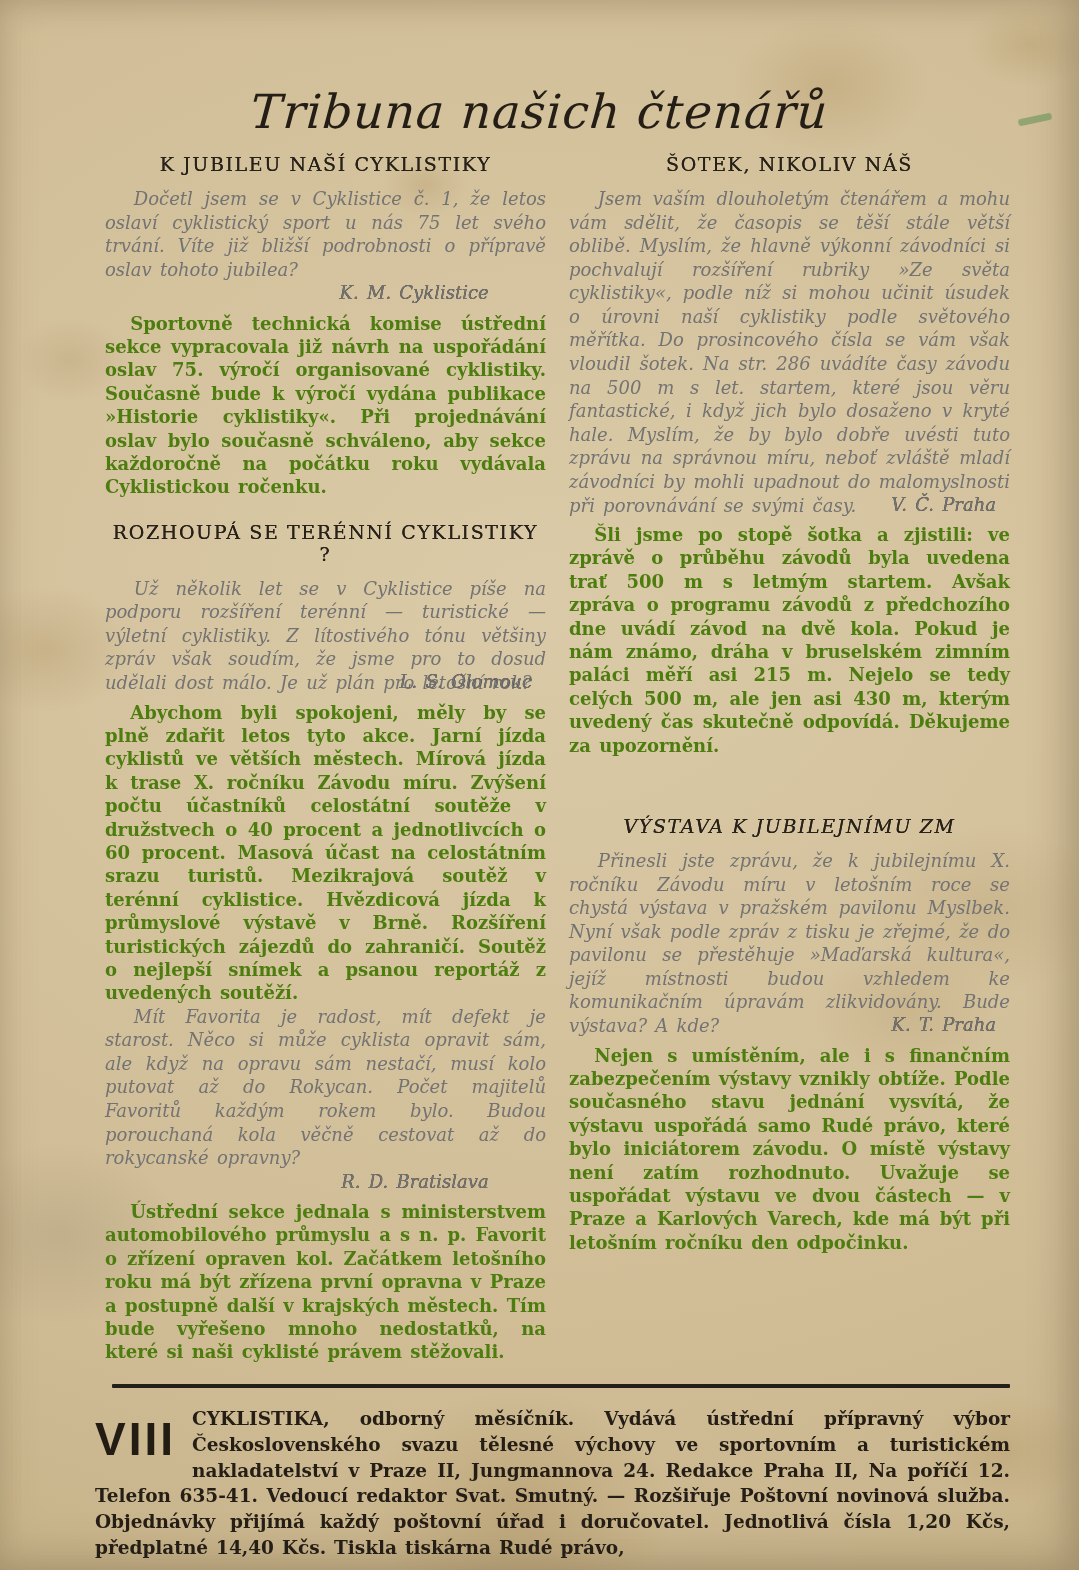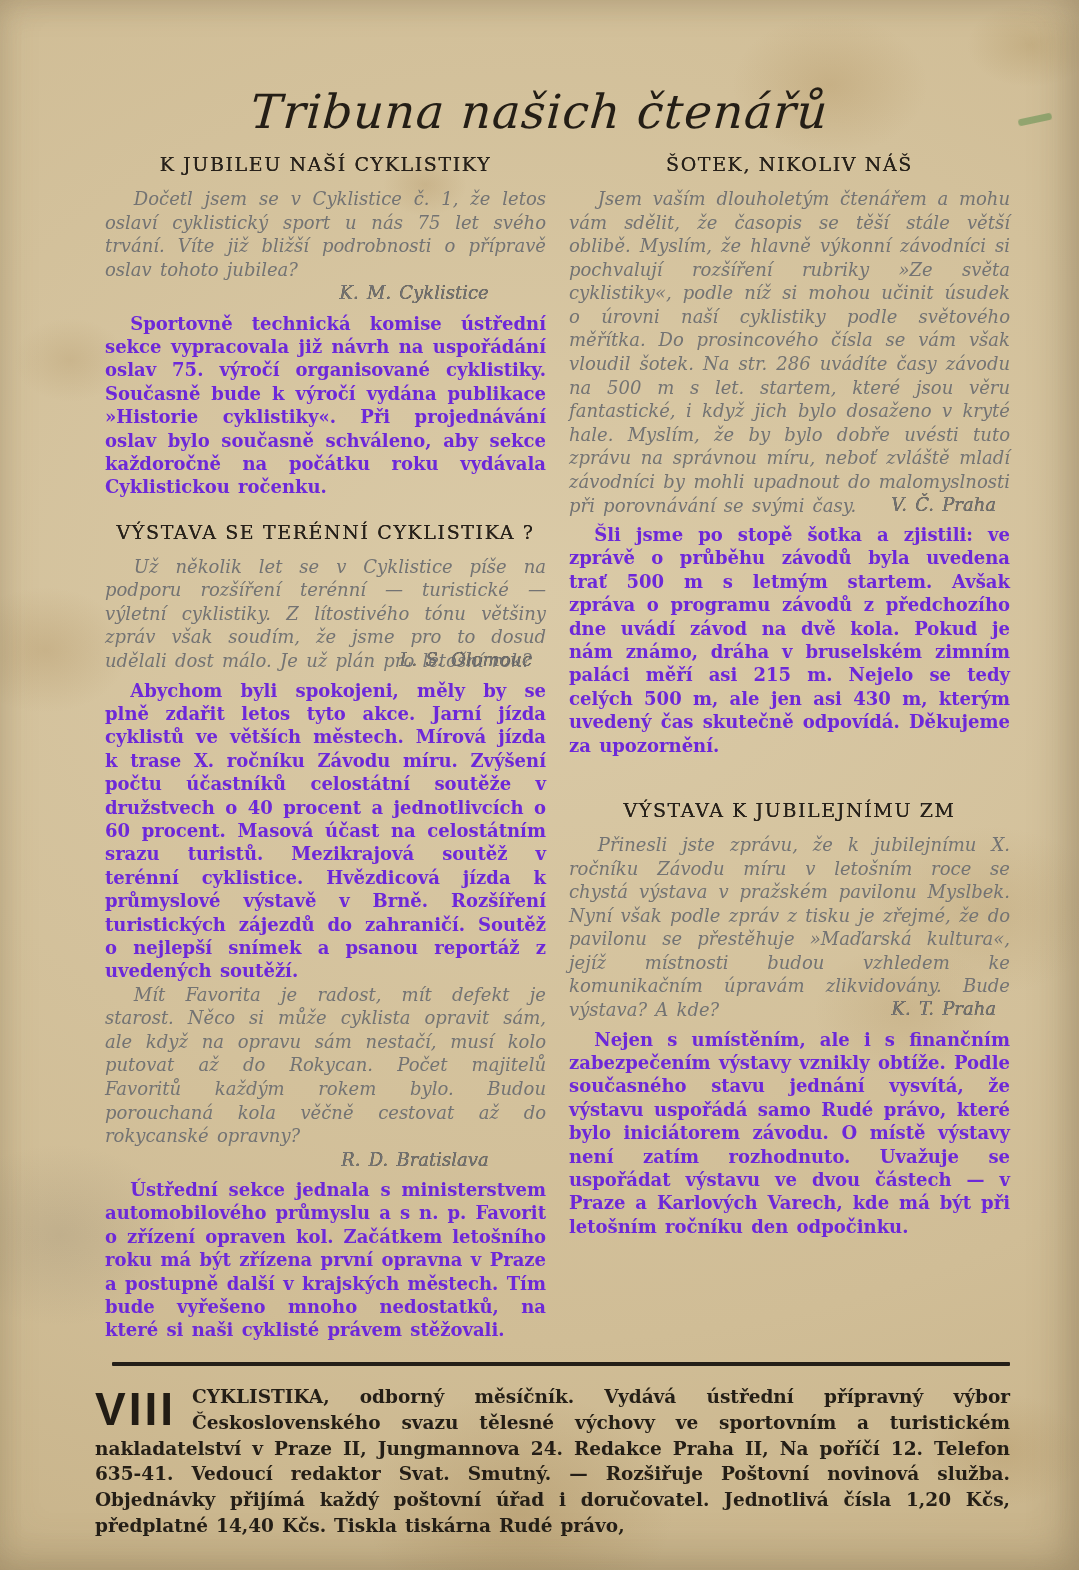--- a/index.html
+++ b/index.html
@@ -29,45 +29,45 @@
     font-size:47px;letter-spacing:1px;color:#241e16;transform:skewX(-4deg);
   }
   .columns{display:flex;padding:0 69px 0 105px;gap:23px;margin-top:14px;}
   .col{flex:1 1 0;min-width:0;}
   .heading{
     font-family:"DejaVu Serif",serif;font-weight:400;font-size:19px;
     letter-spacing:1.6px;text-align:center;color:#27211a;
     margin:22px 0 12px 0;text-shadow:0 0 .5px #27211a;
   }
   .entry:first-child .heading{margin-top:0;}
-  .heading.big-gap{margin-top:42px;}
+  .heading.big-gap{margin-top:58px;font-style:italic;}
   .letter{
     position:relative;margin:0 0 6px 0;
     font-style:italic;font-size:18px;line-height:1.31;text-align:justify;
     text-indent:1.6em;word-spacing:2.5px;color:#737373;
   }
   .letter.sig-own{padding-bottom:1.35em;}
   .sig{
     position:absolute;right:14px;bottom:.05em;
     font-style:italic;font-size:18px;white-space:nowrap;
     text-shadow:0 0 .4px #2b251d;
   }
   .letter.sig-own .sig{right:13%;}
   .reply{
     margin:2px 0 0 0;font-weight:700;font-size:18px;line-height:1.3;
-    text-align:justify;text-indent:1.4em;word-spacing:2px;color:#6d28d9;
+    text-align:justify;text-indent:1.4em;word-spacing:2px;color:#4d7c0f;
   }
   .footer-rule{margin:20px 69px 0 112px;height:4px;background:#241f18;border-radius:1px;}
   .imprint{
     margin:18px 69px 0 95px;font-weight:700;font-size:18.5px;line-height:1.4;
     text-align:justify;word-spacing:1.5px;color:#241e16;
   }
   .pagenum{
     float:left;font-family:"Liberation Sans",sans-serif;font-weight:700;
-    font-size:46px;line-height:.92;letter-spacing:3px;margin:4px 16px 0 0;color:#221c14;
+    font-size:46px;line-height:.92;letter-spacing:3px;margin:12px 16px 0 0;color:#221c14;
   }
 </style>
 </head>
 <body>
 
 <div class="page">
   <div class="pen-slash"></div>
   <div class="green-mark"></div>
 
   <h1 class="title">Tribuna našich čtenářů</h1>
@@ -78,21 +78,21 @@
       <section class="entry">
         <h2 class="heading">K JUBILEU NAŠÍ CYKLISTIKY</h2>
         <p class="letter sig-own">
           <span>Dočetl jsem se v Cyklistice č. 1, že letos oslaví cyklistický sport u nás 75 let svého trvání. Víte již bližší podrobnosti o přípravě oslav tohoto jubilea?</span>
           <span class="sig">K. M. Cyklistice</span>
         </p>
         <p class="reply">Sportovně technická komise ústřední sekce vypracovala již návrh na uspořádání oslav 75. výročí organisované cyklistiky. Současně bude k výročí vydána publikace »Historie cyklistiky«. Při projednávání oslav bylo současně schváleno, aby sekce každoročně na počátku roku vydávala Cyklistickou ročenku.</p>
       </section>
 
       <section class="entry">
-        <h2 class="heading">VÝSTAVA SE TERÉNNÍ CYKLISTIKA ?</h2>
+        <h2 class="heading">ROZHOUPÁ SE TERÉNNÍ CYKLISTIKY ?</h2>
         <p class="letter">
           <span>Už několik let se v Cyklistice píše na podporu rozšíření terénní — turistické — výletní cyklistiky. Z lítostivého tónu většiny zpráv však soudím, že jsme pro to dosud udělali dost málo. Je už plán pro letošní rok?</span>
           <span class="sig">L. S. Olomouc</span>
         </p>
         <p class="reply">Abychom byli spokojeni, měly by se plně zdařit letos tyto akce. Jarní jízda cyklistů ve větších městech. Mírová jízda k trase X. ročníku Závodu míru. Zvýšení počtu účastníků celostátní soutěže v družstvech o 40 procent a jednotlivcích o 60 procent. Masová účast na celostátním srazu turistů. Mezikrajová soutěž v terénní cyklistice. Hvězdicová jízda k průmyslové výstavě v Brně. Rozšíření turistických zájezdů do zahraničí. Soutěž o nejlepší snímek a psanou reportáž z uvedených soutěží.</p>
       </section>
 
       <section class="entry">
         <p class="letter sig-own">
           <span>Mít Favorita je radost, mít defekt je starost. Něco si může cyklista opravit sám, ale když na opravu sám nestačí, musí kolo putovat až do Rokycan. Počet majitelů Favoritů každým rokem bylo. Budou porouchaná kola věčně cestovat až do rokycanské opravny?</span>

